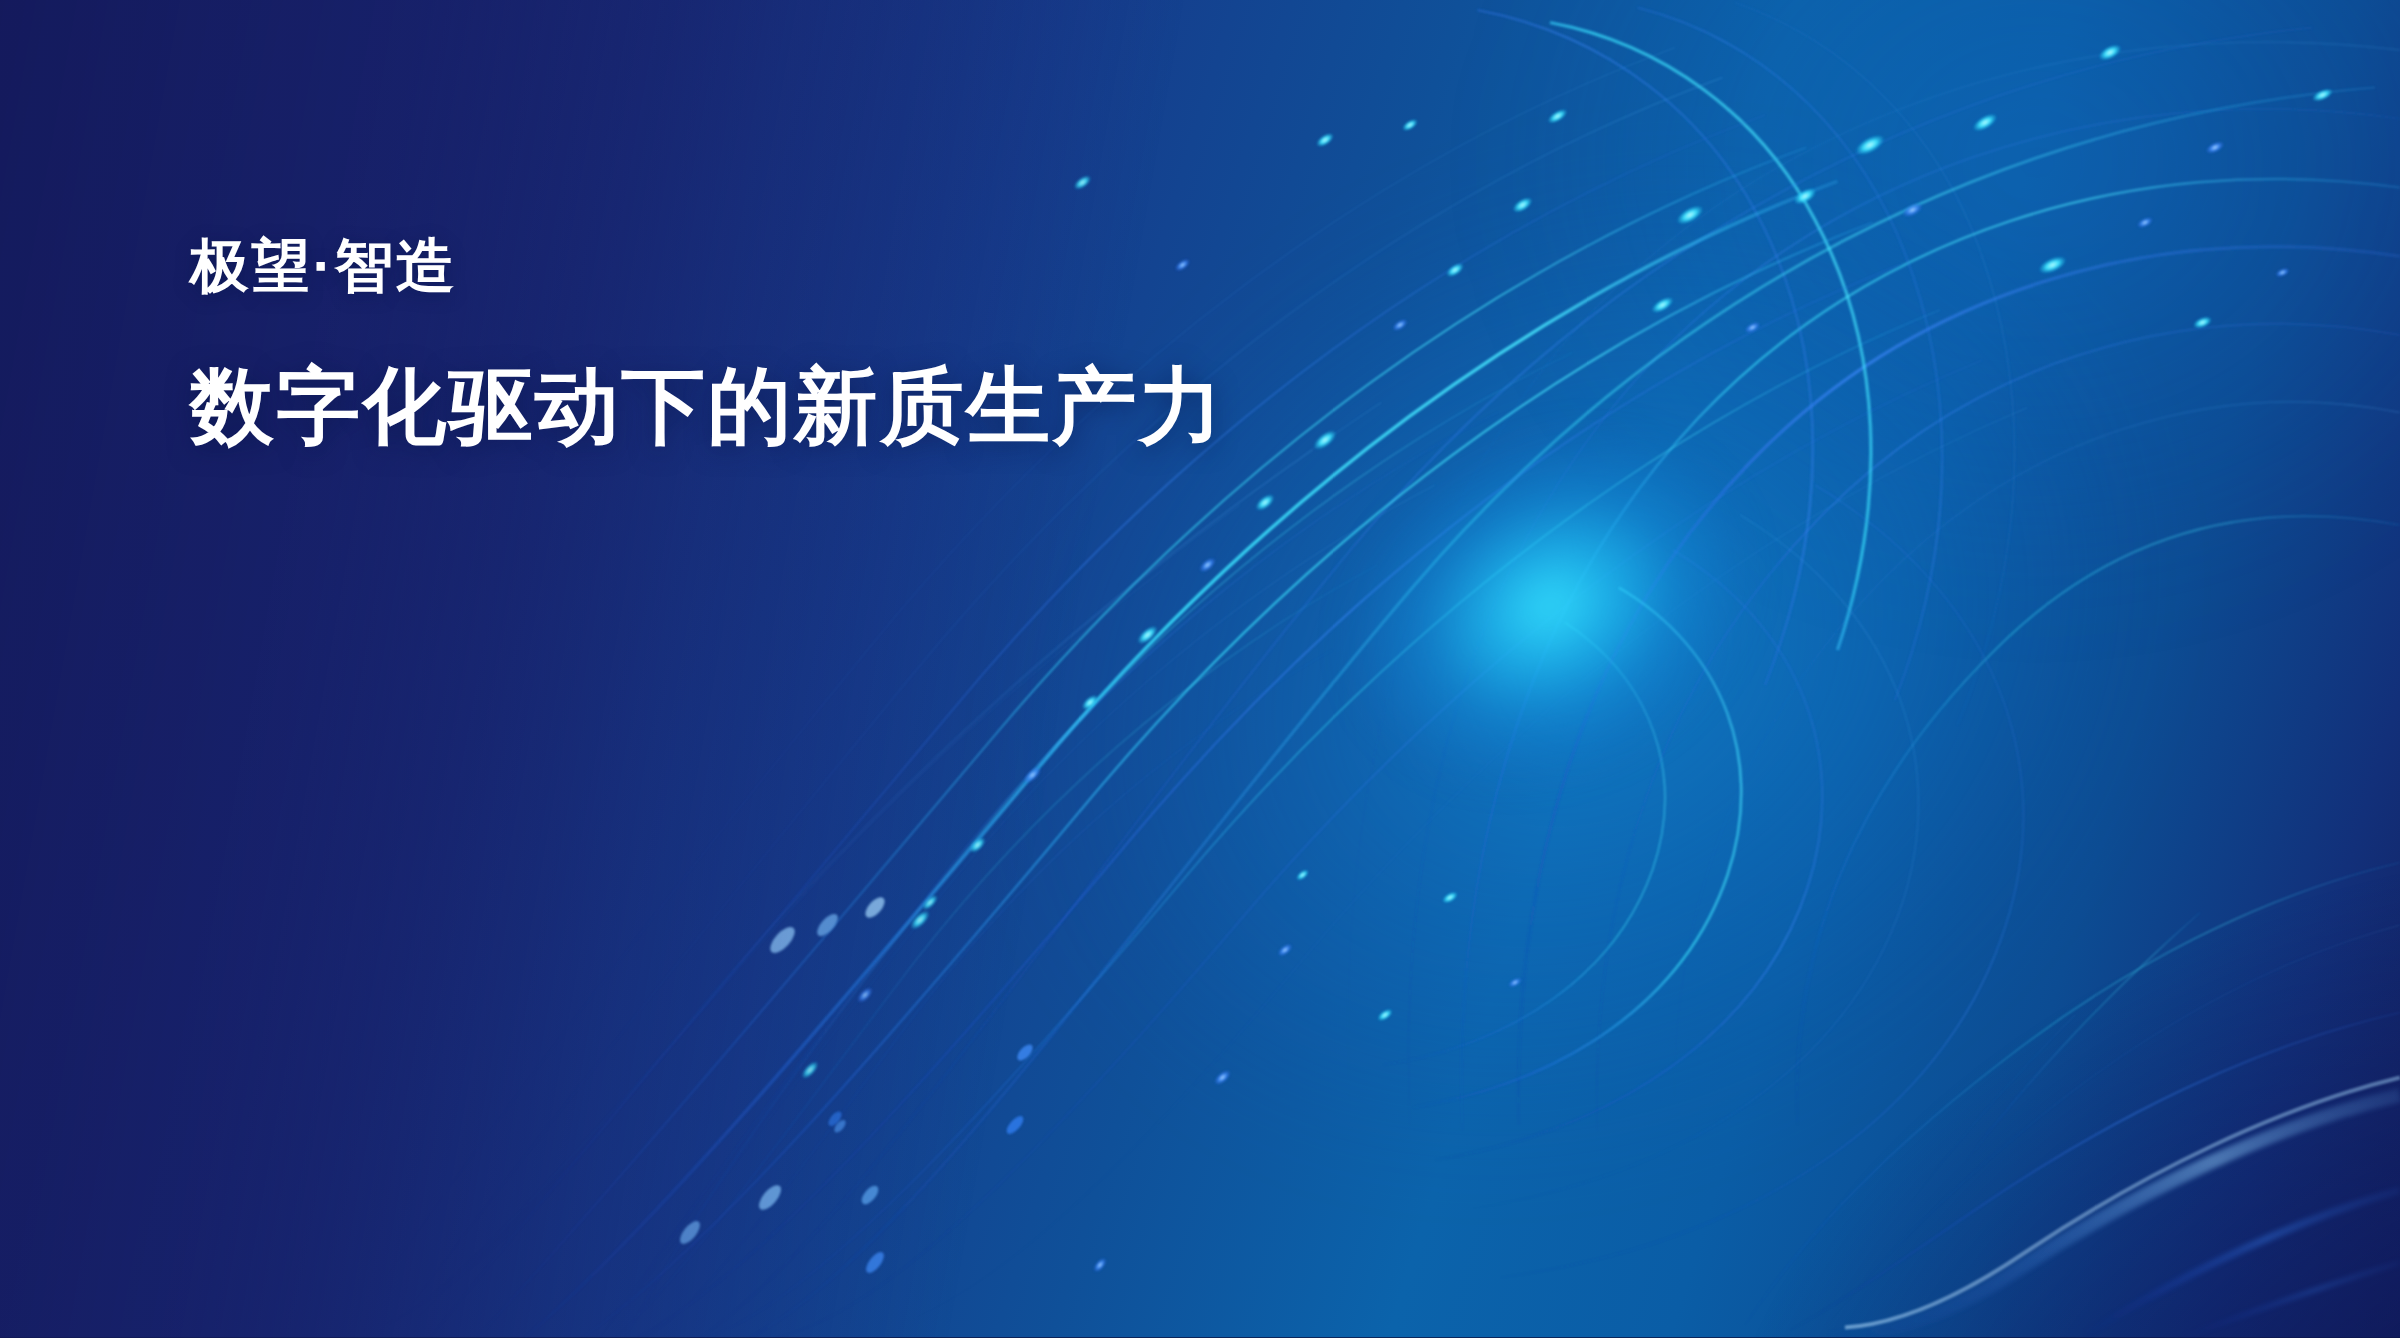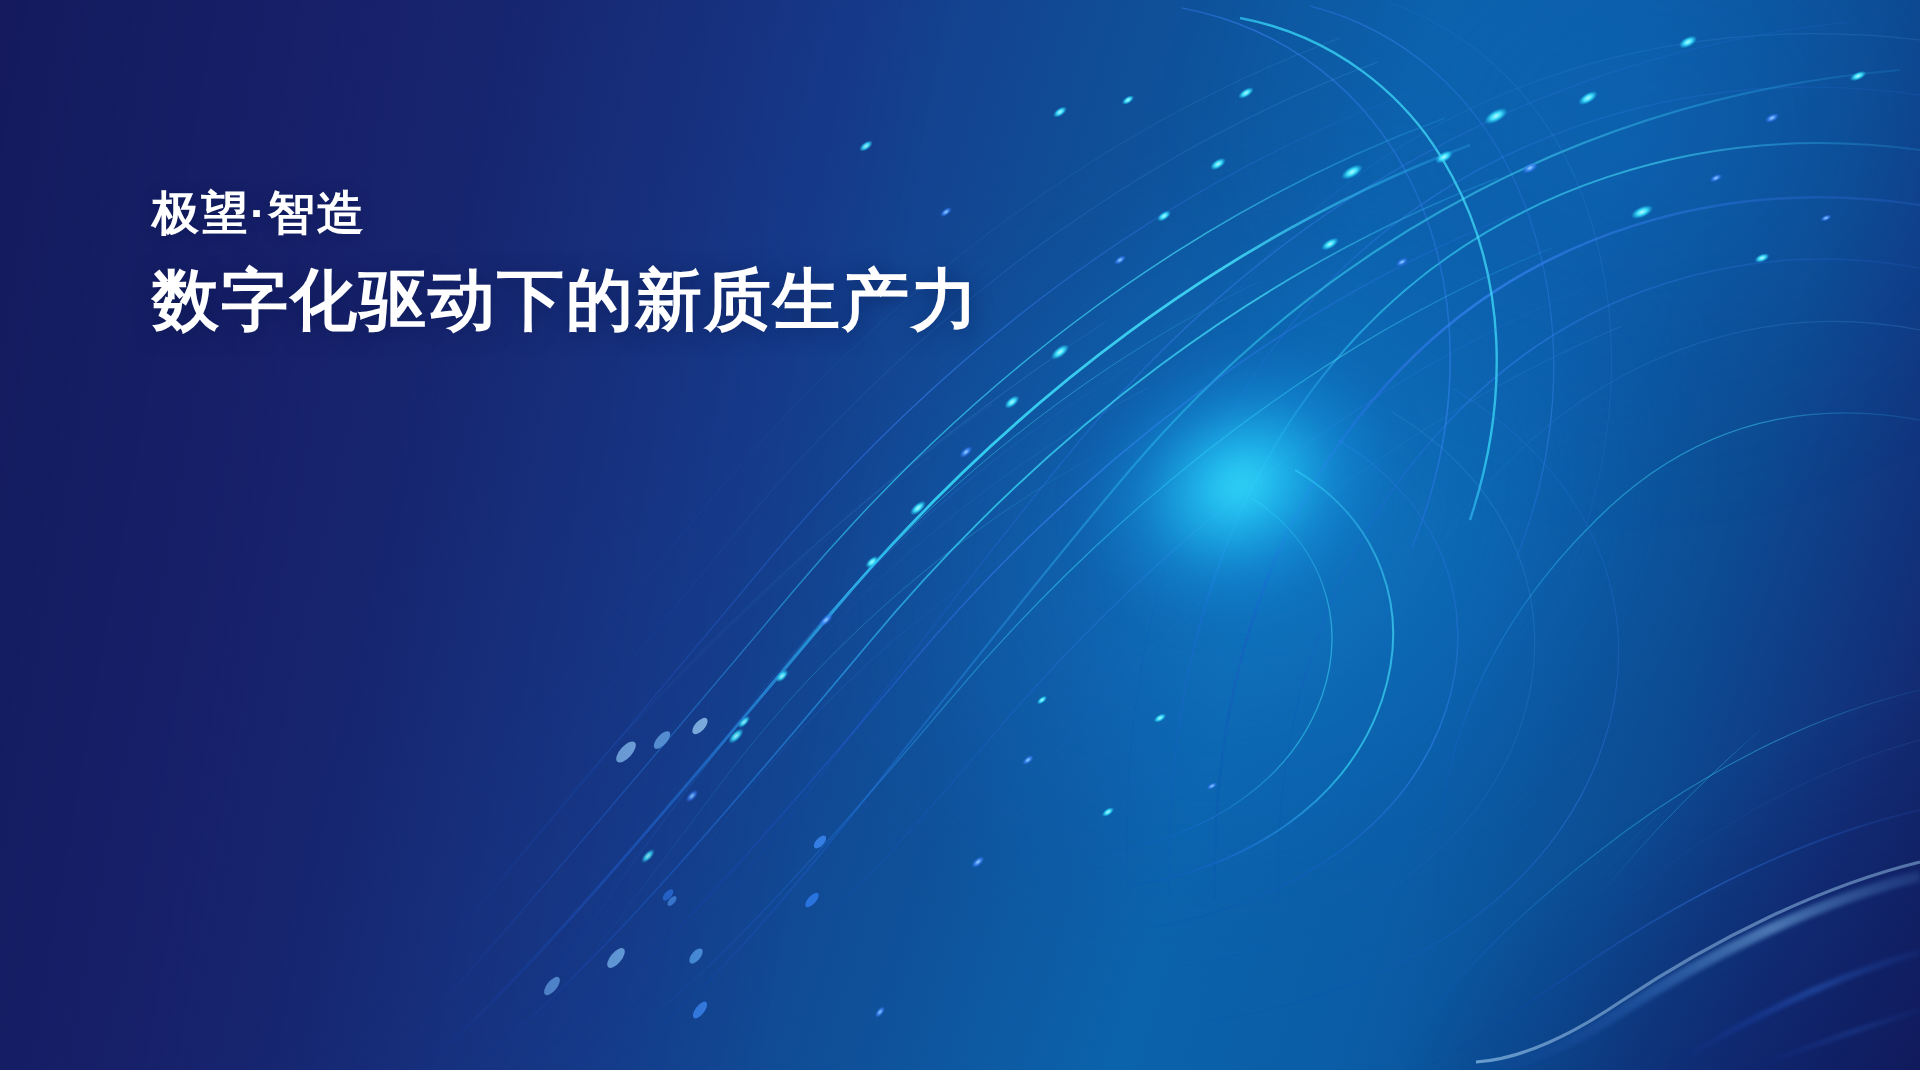--- a/index.html
+++ b/index.html
@@ -103,21 +103,21 @@
   .eyebrow{
     font-size:47px;
     font-weight:700;
     letter-spacing:2px;
     color:#ffffff;
     line-height:1.18;
     text-shadow:0 2px 14px rgba(5,20,70,0.45);
     white-space:nowrap;
   }
   .headline{
-    margin-top:22px;
+    margin-top:48px;
     font-size:67px;
     font-weight:900;
     letter-spacing:2px;
     color:#ffffff;
     line-height:1.12;
     text-shadow:0 3px 20px rgba(5,20,70,0.5);
     white-space:nowrap;
   }
   .tagline{
     margin-top:16px;

